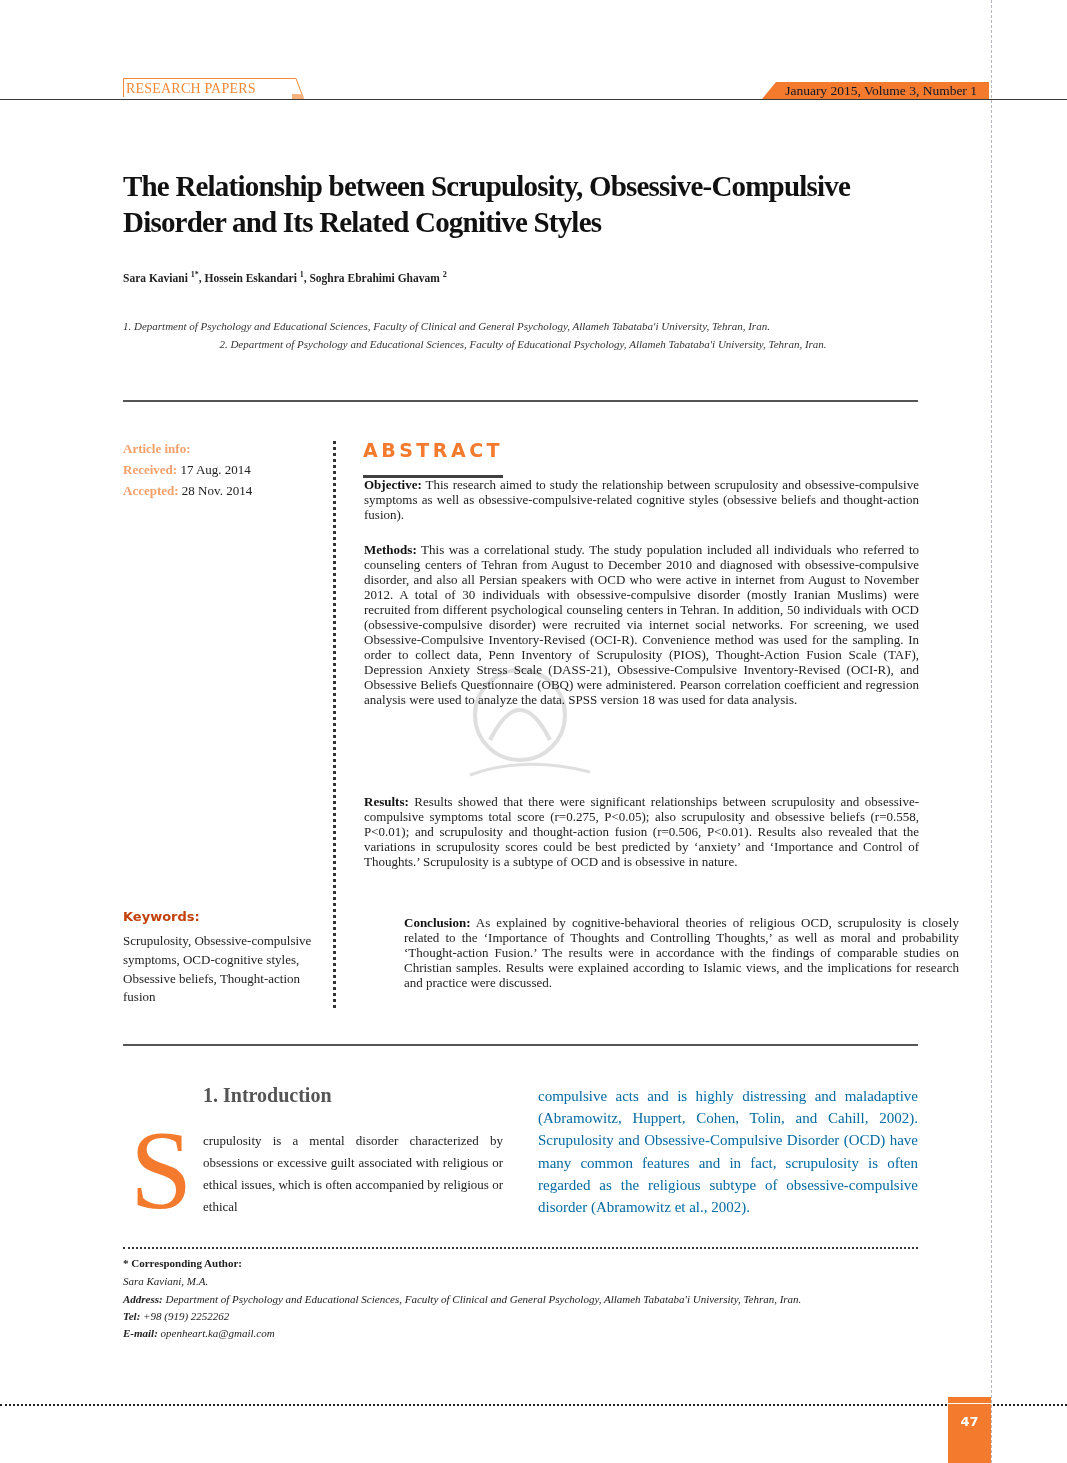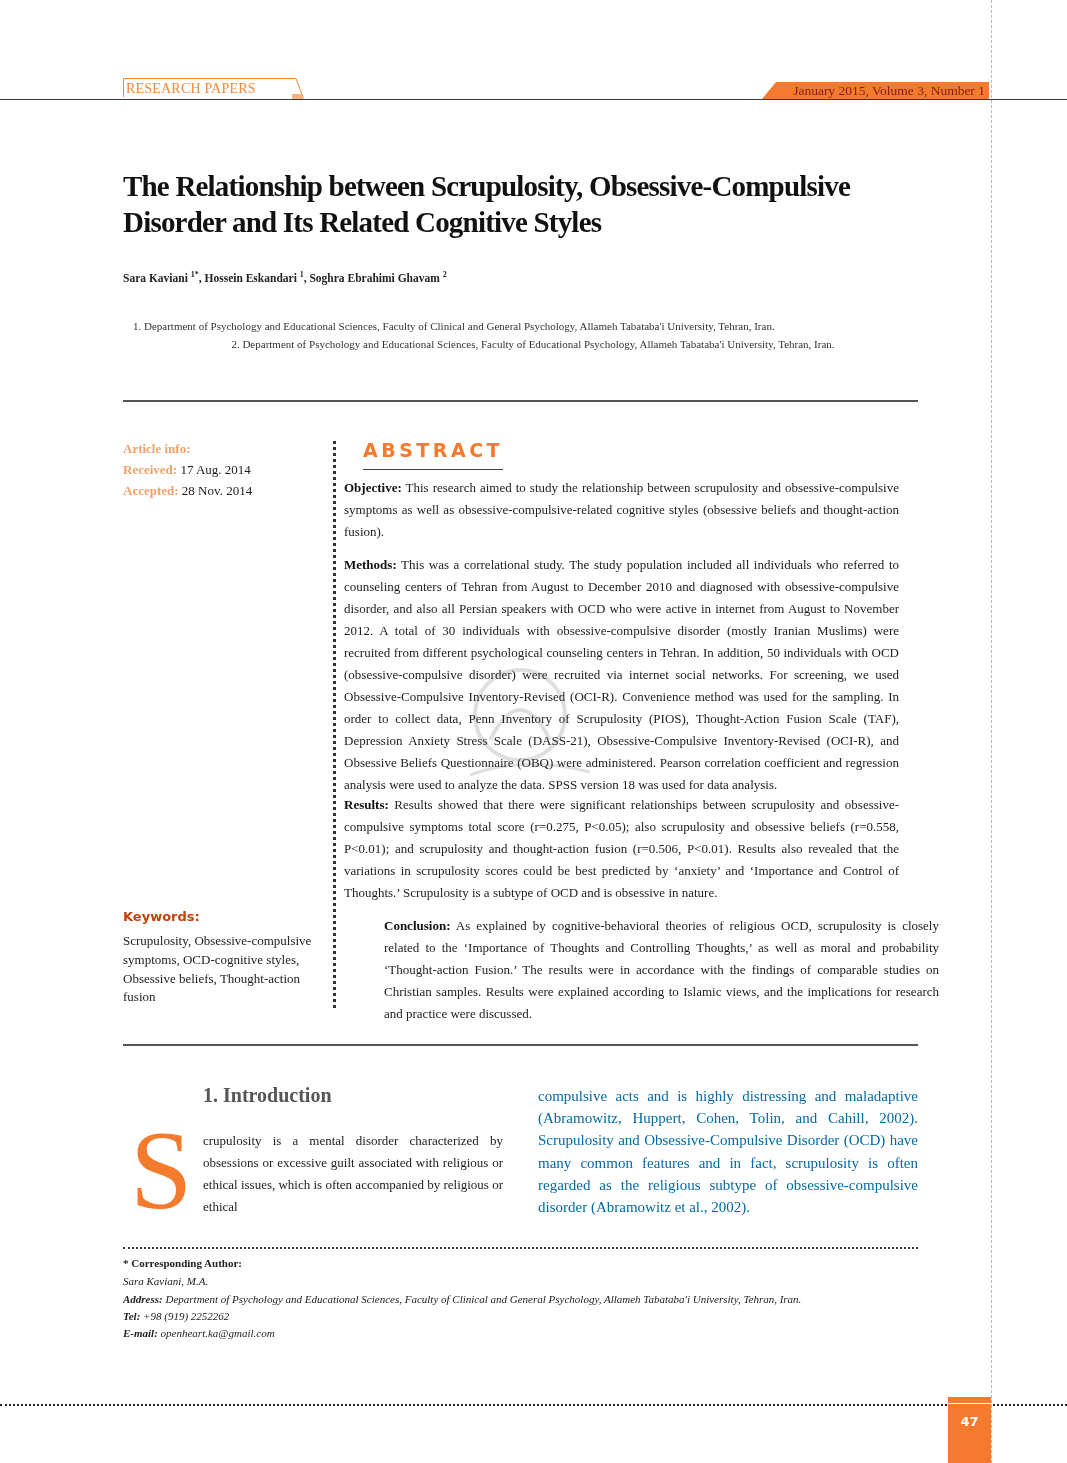--- a/index.html
+++ b/index.html
@@ -14,52 +14,52 @@
   .vert-rule { left: 991px; top: 0; width: 0; height: 1463px; border-left: 1px dashed #b9b6bf; }
   .section-tab {
     left: 123px; top: 78px; height: 19px; width: 170px;
     border: 1px solid #f28a3a; border-bottom: none; border-right: none;
     color: #f28a3a; font-size: 14px; letter-spacing: 0.2px; line-height: 19px;
     padding-left: 2px; box-sizing: border-box;
   }
   .section-tab-slant { left: 292px; top: 78px; width: 12px; height: 21px; }
   .issue-tab {
     left: 762px; top: 82px; height: 17px; width: 227px;
-    background: #f47a2e; color: #7f1d1d; font-size: 13.5px; line-height: 17px;
-    text-align: right; padding-right: 4px; box-sizing: border-box;
+    background: #f47a2e; color: #0f172a; font-size: 13.5px; line-height: 17px;
+    text-align: right; padding-right: 12px; box-sizing: border-box;
     clip-path: polygon(14px 0, 100% 0, 100% 100%, 0 100%);
   }
   
   .title {
     left: 123px; top: 168px; width: 800px;
     font-family: "Liberation Serif", serif; font-weight: bold;
     font-size: 29px; line-height: 36px; letter-spacing: -0.8px; color: #111;
   }
   .authors { left: 123px; top: 270px; font-size: 11.5px; font-weight: bold; color: #222; }
   .authors sup { font-size: 8px; }
-  .affil { left: 123px; width: 800px; font-size: 11px; color: #333; margin-left: 10px; }
+  .affil { left: 123px; width: 800px; font-size: 11px; font-style: italic; color: #333; }
   .rule { left: 123px; width: 795px; height: 0; border-top: 2px solid #555; }
   
   .info-label { color: #f4a06a; font-weight: bold; }
   .info-heading { left: 123px; top: 441px; font-size: 13px; color: #f4a06a; font-weight: bold; }
   .info-line { left: 123px; font-size: 13px; color: #222; }
   .dotted-col { left: 333px; top: 441px; width: 0; height: 567px; border-left: 3px dotted #333; }
   .kw-heading {
     left: 123px; top: 909px; font-family: "DejaVu Sans", sans-serif; font-weight: bold;
     font-size: 13px; color: #c2410c;
   }
   .kw-body { left: 123px; top: 932px; width: 195px; font-size: 13px; line-height: 18.8px; color: #222; }
   
   .abstract-heading {
     left: 363px; top: 439px; font-family: "DejaVu Sans", sans-serif; font-weight: bold;
     font-size: 19px; letter-spacing: 3.5px; color: #f47a2e;
-    border-bottom: 1px solid #404040; padding-bottom: 8px; line-height: 22px;
+    border-bottom: 3px solid #404040; padding-bottom: 14px; line-height: 22px;
   }
   .abs-para {
-    left: 344px; width: 555px; font-size: 13px; line-height: 22px;
+    left: 364px; width: 555px; font-size: 13px; line-height: 15px;
     text-align: justify; color: #222;
   }
   .abs-para b { color: #111; }
   
   .intro-heading { left: 203px; top: 1084px; font-size: 20px; font-weight: bold; color: #555; }
   .dropcap {
     left: 130px; top: 1120px; font-size: 112px; line-height: 100px; color: #f47a2e;
     font-family: "Liberation Serif", serif;
   }
   .intro-left { left: 203px; top: 1130px; width: 300px; font-size: 13px; line-height: 22px; text-align: justify; text-align-last: justify; color: #222; }
@@ -134,21 +134,21 @@
   <path d="M40 80 Q70 20 100 80" fill="none" stroke="#000" stroke-width="4"></path>
   <path d="M20 115 Q75 95 140 112" fill="none" stroke="#000" stroke-width="3"></path>
 </svg>
 
 <div class="abs abstract-heading">ABSTRACT</div>
 
 <div class="abs abs-para" style="top:477px;">
   <b>Objective:</b>
   <span>This research aimed to study the relationship between scrupulosity and obsessive-compulsive symptoms as well as obsessive-compulsive-related cognitive styles (obsessive beliefs and thought-action fusion).</span>
 </div>
-<div class="abs abs-para" style="top:542px;margin-top:12px;">
+<div class="abs abs-para" style="top:542px;">
   <b>Methods:</b>
   <span>This was a correlational study. The study population included all individuals who referred to counseling centers of Tehran from August to December 2010 and diagnosed with obsessive-compulsive disorder, and also all Persian speakers with OCD who were active in internet from August to November 2012. A total of 30 individuals with obsessive-compulsive disorder (mostly Iranian Muslims) were recruited from different psychological counseling centers in Tehran. In addition, 50 individuals with OCD (obsessive-compulsive disorder) were recruited via internet social networks. For screening, we used Obsessive-Compulsive Inventory-Revised (OCI-R). Convenience method was used for the sampling. In order to collect data, Penn Inventory of Scrupulosity (PIOS), Thought-Action Fusion Scale (TAF), Depression Anxiety Stress Scale (DASS-21), Obsessive-Compulsive Inventory-Revised (OCI-R), and Obsessive Beliefs Questionnaire (OBQ) were administered. Pearson correlation coefficient and regression analysis were used to analyze the data. SPSS version 18 was used for data analysis.</span>
 </div>
 <div class="abs abs-para" style="top:794px;">
   <b>Results:</b>
   <span>Results showed that there were significant relationships between scrupulosity and obsessive-compulsive symptoms total score (r=0.275, P&lt;0.05); also scrupulosity and obsessive beliefs (r=0.558, P&lt;0.01); and scrupulosity and thought-action fusion (r=0.506, P&lt;0.01). Results also revealed that the variations in scrupulosity scores could be best predicted by ‘anxiety’ and ‘Importance and Control of Thoughts.’ Scrupulosity is a subtype of OCD and is obsessive in nature.</span>
 </div>
 <div class="abs abs-para" style="top:915px;margin-left:40px;">
   <b>Conclusion:</b>
   <span>As explained by cognitive-behavioral theories of religious OCD, scrupulosity is closely related to the ‘Importance of Thoughts and Controlling Thoughts,’ as well as moral and probability ‘Thought-action Fusion.’ The results were in accordance with the findings of comparable studies on Christian samples. Results were explained according to Islamic views, and the implications for research and practice were discussed.</span>

